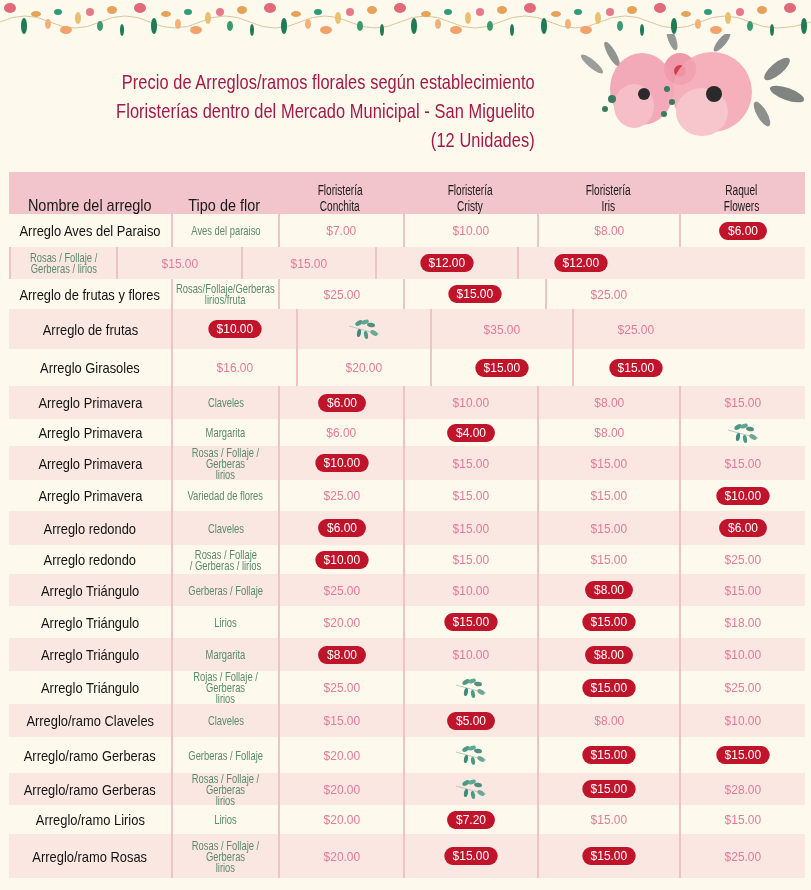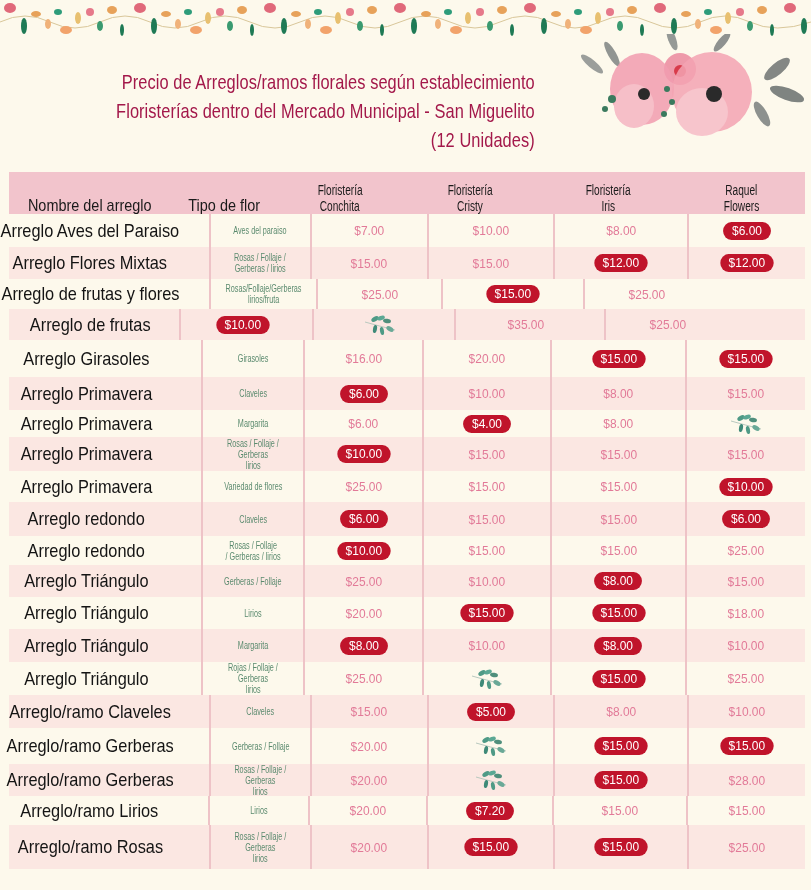--- a/index.html
+++ b/index.html
@@ -49,25 +49,25 @@
 
   .tr { display: flex; position: relative; }
   .tr.light { background: #fdf9ec; }
   .tr.pink { background: #fbe7e2; }
   .td {
     display: flex; align-items: center; justify-content: center;
     text-align: center; position: relative;
   }
   .td.sep { border-left: 2px solid #eec3c7; }
   .name {
-    color: #141414; font-size: 19px; white-space: nowrap; align-items: center;
+    color: #141414; font-size: 15px; white-space: nowrap; align-items: center;
   }
   .name span { display: inline-block; transform: scaleX(0.86); }
   .flower {
-    color: #5a8a6e; font-size: 10px; line-height: 11px; margin-left: 38px;
+    color: #5a8a6e; font-size: 13px; line-height: 11px;
   }
   .flower span { display: inline-block; transform: scaleX(0.85); }
   .price {
     color: #e27a98; font-size: 13px;
   }
   .price span { display: inline-block; transform: scaleX(0.92); }
   .badge {
     display: inline-block; background: #c0142b; color: #fff;
     font-size: 13px; line-height: 18px; padding: 0 9px;
     border-radius: 10px; min-width: 52px; text-align: center;
@@ -173,23 +173,20 @@
           <span>$10.00</span>
         </div>
         <div class="td c4 sep price">
           <span>$8.00</span>
         </div>
         <div class="td c5 sep price">
           <span class="badge">$6.00</span>
         </div>
       </div>
       <div class="tr pink" style="height: 32px;">
-        <div class="td c0 name">
-          <span>Arreglo Flores Mixtas</span>
-        </div>
         <div class="td c1 sep flower">
           <span><span>Rosas / Follaje /</span><br><span>Gerberas / lirios</span></span>
         </div>
         <div class="td c2 sep price">
           <span>$15.00</span>
         </div>
         <div class="td c3 sep price">
           <span>$15.00</span>
         </div>
         <div class="td c4 sep price">
@@ -209,21 +206,21 @@
         <div class="td c2 sep price">
           <span>$25.00</span>
         </div>
         <div class="td c4 sep price">
           <span class="badge">$15.00</span>
         </div>
         <div class="td c5 sep price">
           <span>$25.00</span>
         </div>
       </div>
-      <div class="tr pink" style="height: 31px; gap: 8px;">
+      <div class="tr pink" style="height: 40px;">
         <div class="td c0 name">
           <span>Arreglo de frutas</span>
         </div>
         <div class="td c2 sep price">
           <span class="badge">$10.00</span>
         </div>
         <div class="td c3 sep price">
   <svg class="leaf" viewBox="0 0 34 22" xmlns="http://www.w3.org/2000/svg">
     <path d="M2 8 Q 16 12 32 16" stroke="#b9c9bf" stroke-width="1" fill="none"></path>
     <ellipse cx="12" cy="5" rx="4" ry="2.2" fill="#4f9a86" transform="rotate(-30 12 5)"></ellipse>
@@ -238,23 +235,20 @@
           <span>$35.00</span>
         </div>
         <div class="td c5 sep price">
           <span>$25.00</span>
         </div>
       </div>
       <div class="tr light" style="height: 37px;">
         <div class="td c0 name">
           <span>Arreglo Girasoles</span>
         </div>
-        <div class="td c1 sep flower">
-          <span><span>Girasoles</span></span>
-        </div>
         <div class="td c2 sep price">
           <span>$16.00</span>
         </div>
         <div class="td c3 sep price">
           <span>$20.00</span>
         </div>
         <div class="td c4 sep price">
           <span class="badge">$15.00</span>
         </div>
         <div class="td c5 sep price">

